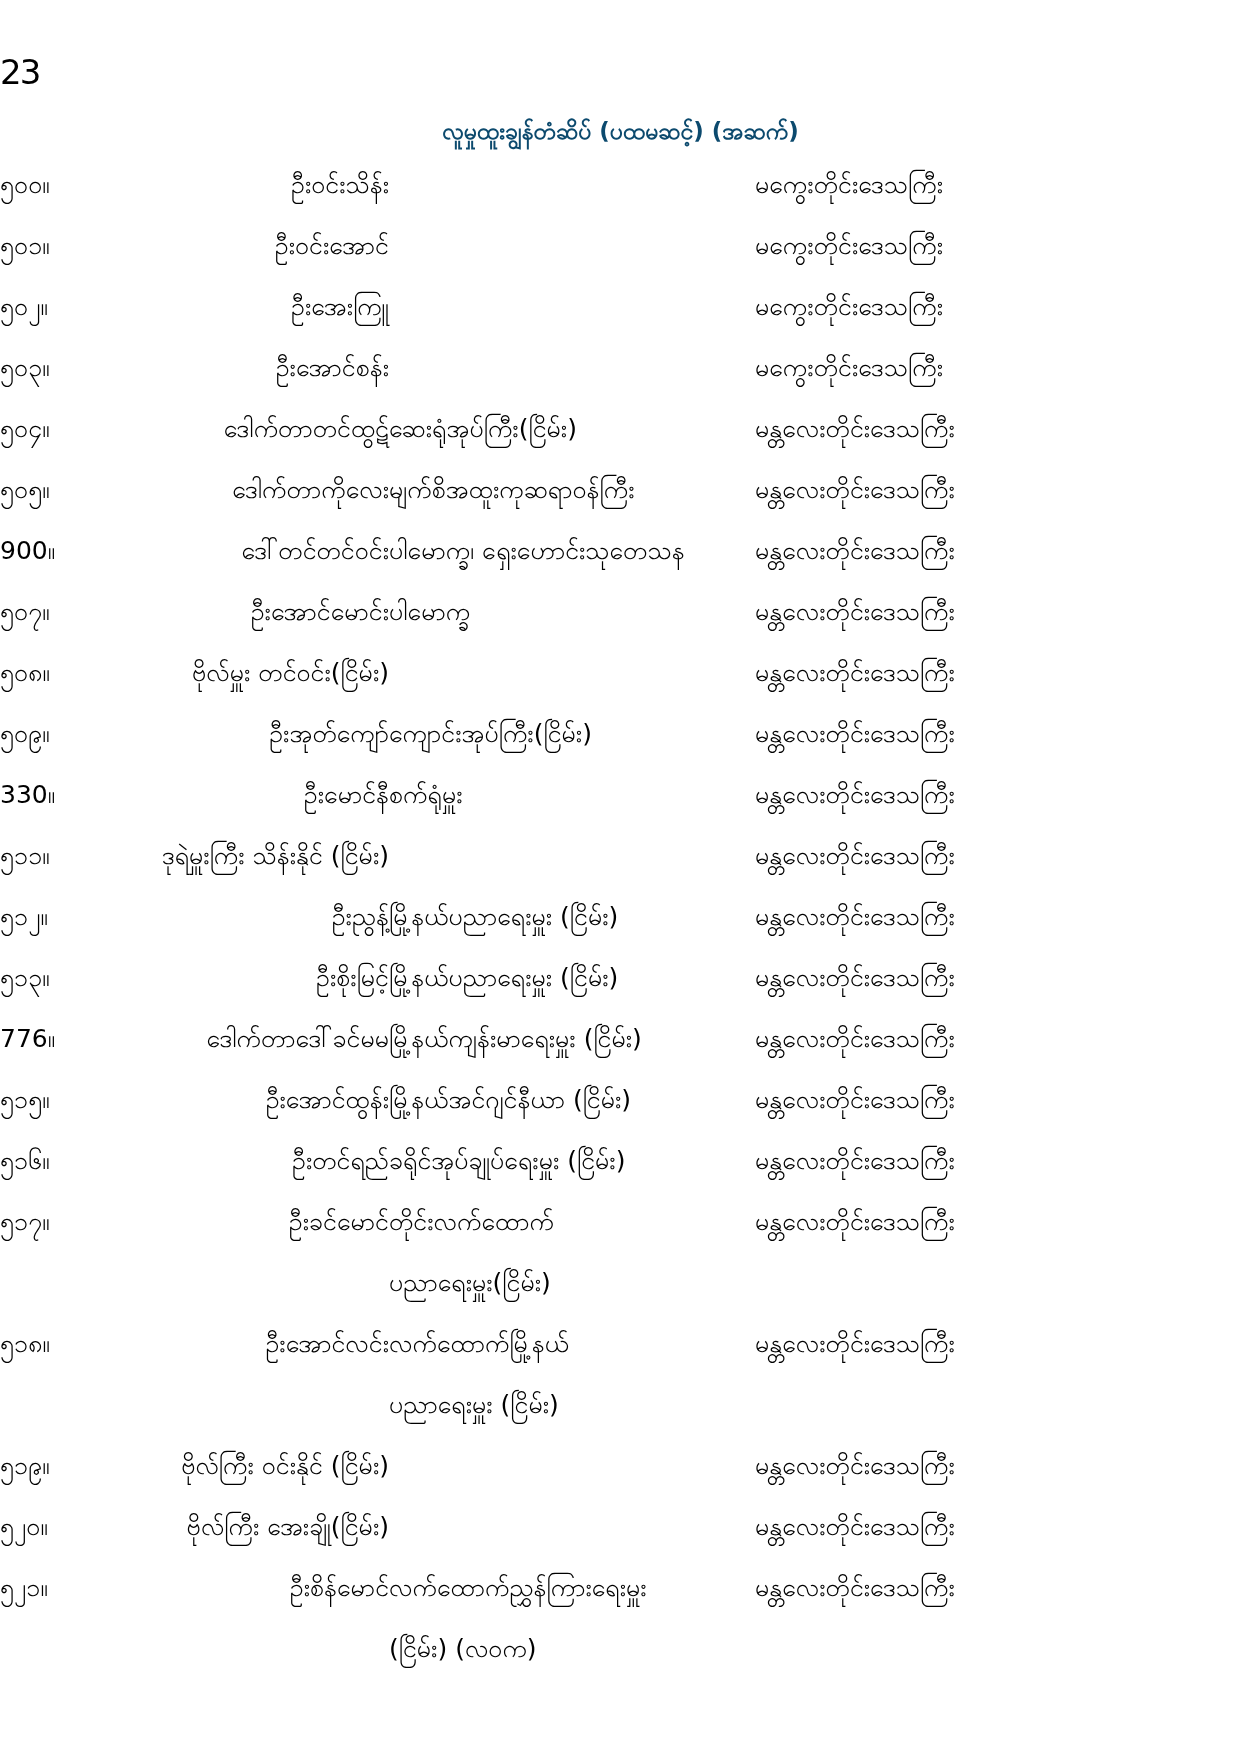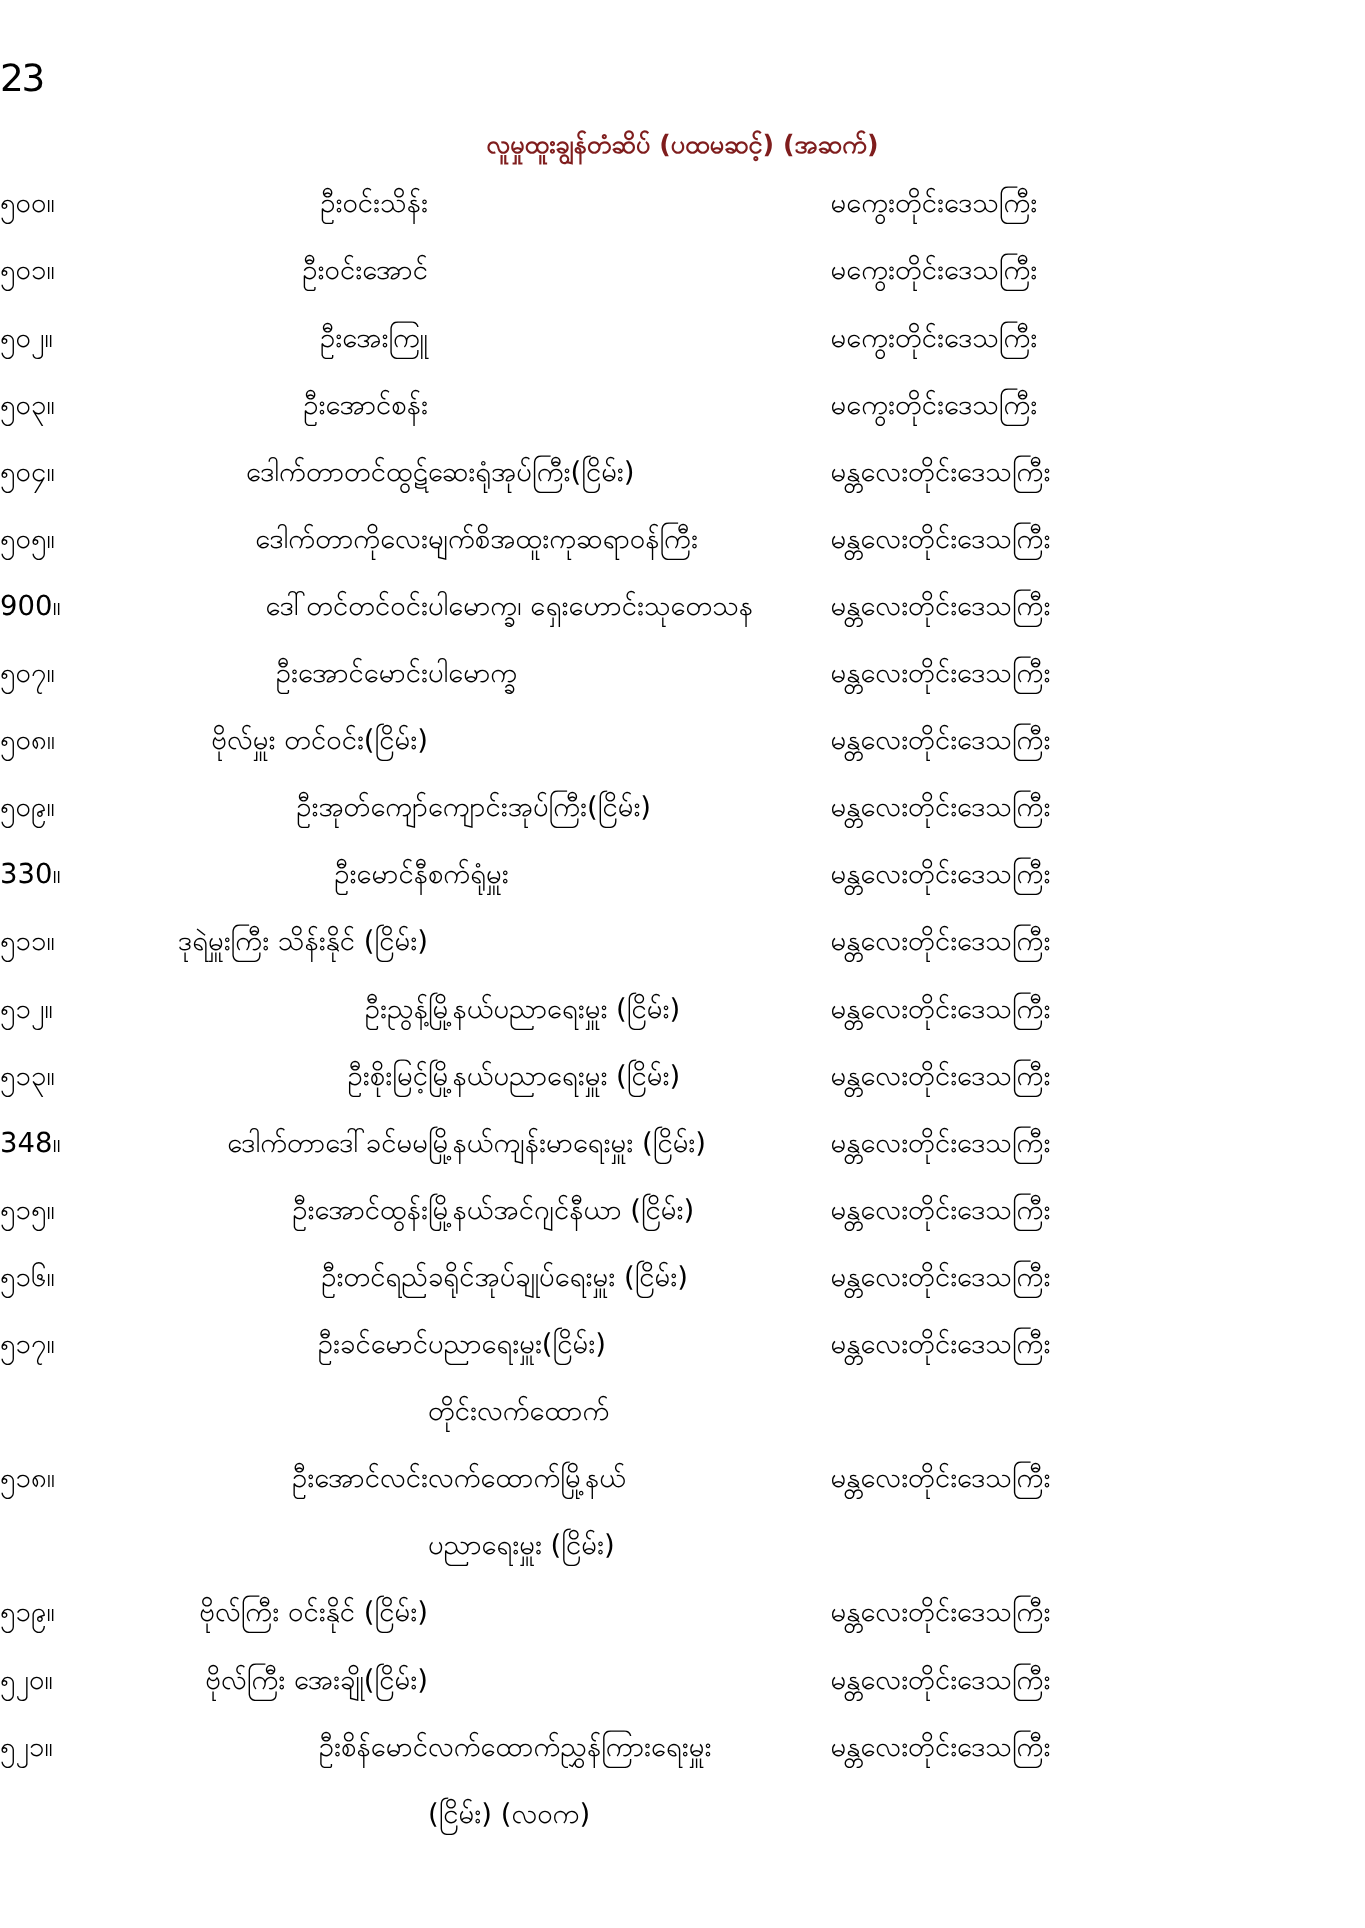--- a/index.html
+++ b/index.html
@@ -26,21 +26,21 @@
     color: #000000;
   }
   .heading {
     position: absolute;
     top: 116px;
     left: 0;
     width: 100%;
     text-align: center;
     font-size: 23px;
     font-weight: bold;
-    color: #7f1d1d;
+    color: #0c4a6e;
     white-space: nowrap;
   }
   .table {
     position: absolute;
     top: 154px;
     left: 0;
     width: 1241px;
   }
   .row {
     display: flex;
@@ -160,21 +160,21 @@
       </div>
       <div class="row">
         <div class="c-num">၅၁၃။</div>
         <div class="c-name">ဦးစိုးမြင့်</div>
         <div class="c-pos">
           <div class="pos-line">မြို့နယ်ပညာရေးမှူး (ငြိမ်း)</div>
         </div>
         <div class="c-region">မန္တလေးတိုင်းဒေသကြီး</div>
       </div>
       <div class="row">
-        <div class="c-num">348။</div>
+        <div class="c-num">776။</div>
         <div class="c-name">ဒေါက်တာဒေါ်ခင်မမ</div>
         <div class="c-pos">
           <div class="pos-line">မြို့နယ်ကျန်းမာရေးမှူး (ငြိမ်း)</div>
         </div>
         <div class="c-region">မန္တလေးတိုင်းဒေသကြီး</div>
       </div>
       <div class="row">
         <div class="c-num">၅၁၅။</div>
         <div class="c-name">ဦးအောင်ထွန်း</div>
         <div class="c-pos">
@@ -187,22 +187,22 @@
         <div class="c-name">ဦးတင်ရည်</div>
         <div class="c-pos">
           <div class="pos-line">ခရိုင်အုပ်ချုပ်ရေးမှူး (ငြိမ်း)</div>
         </div>
         <div class="c-region">မန္တလေးတိုင်းဒေသကြီး</div>
       </div>
       <div class="row">
         <div class="c-num">၅၁၇။</div>
         <div class="c-name">ဦးခင်မောင်</div>
         <div class="c-pos">
+          <div class="pos-line">တိုင်းလက်ထောက်</div>
           <div class="pos-line">ပညာရေးမှူး(ငြိမ်း)</div>
-          <div class="pos-line">တိုင်းလက်ထောက်</div>
         </div>
         <div class="c-region">မန္တလေးတိုင်းဒေသကြီး</div>
       </div>
       <div class="row">
         <div class="c-num">၅၁၈။</div>
         <div class="c-name">ဦးအောင်လင်း</div>
         <div class="c-pos">
           <div class="pos-line">လက်ထောက်မြို့နယ်</div>
           <div class="pos-line">ပညာရေးမှူး (ငြိမ်း)</div>
         </div>

